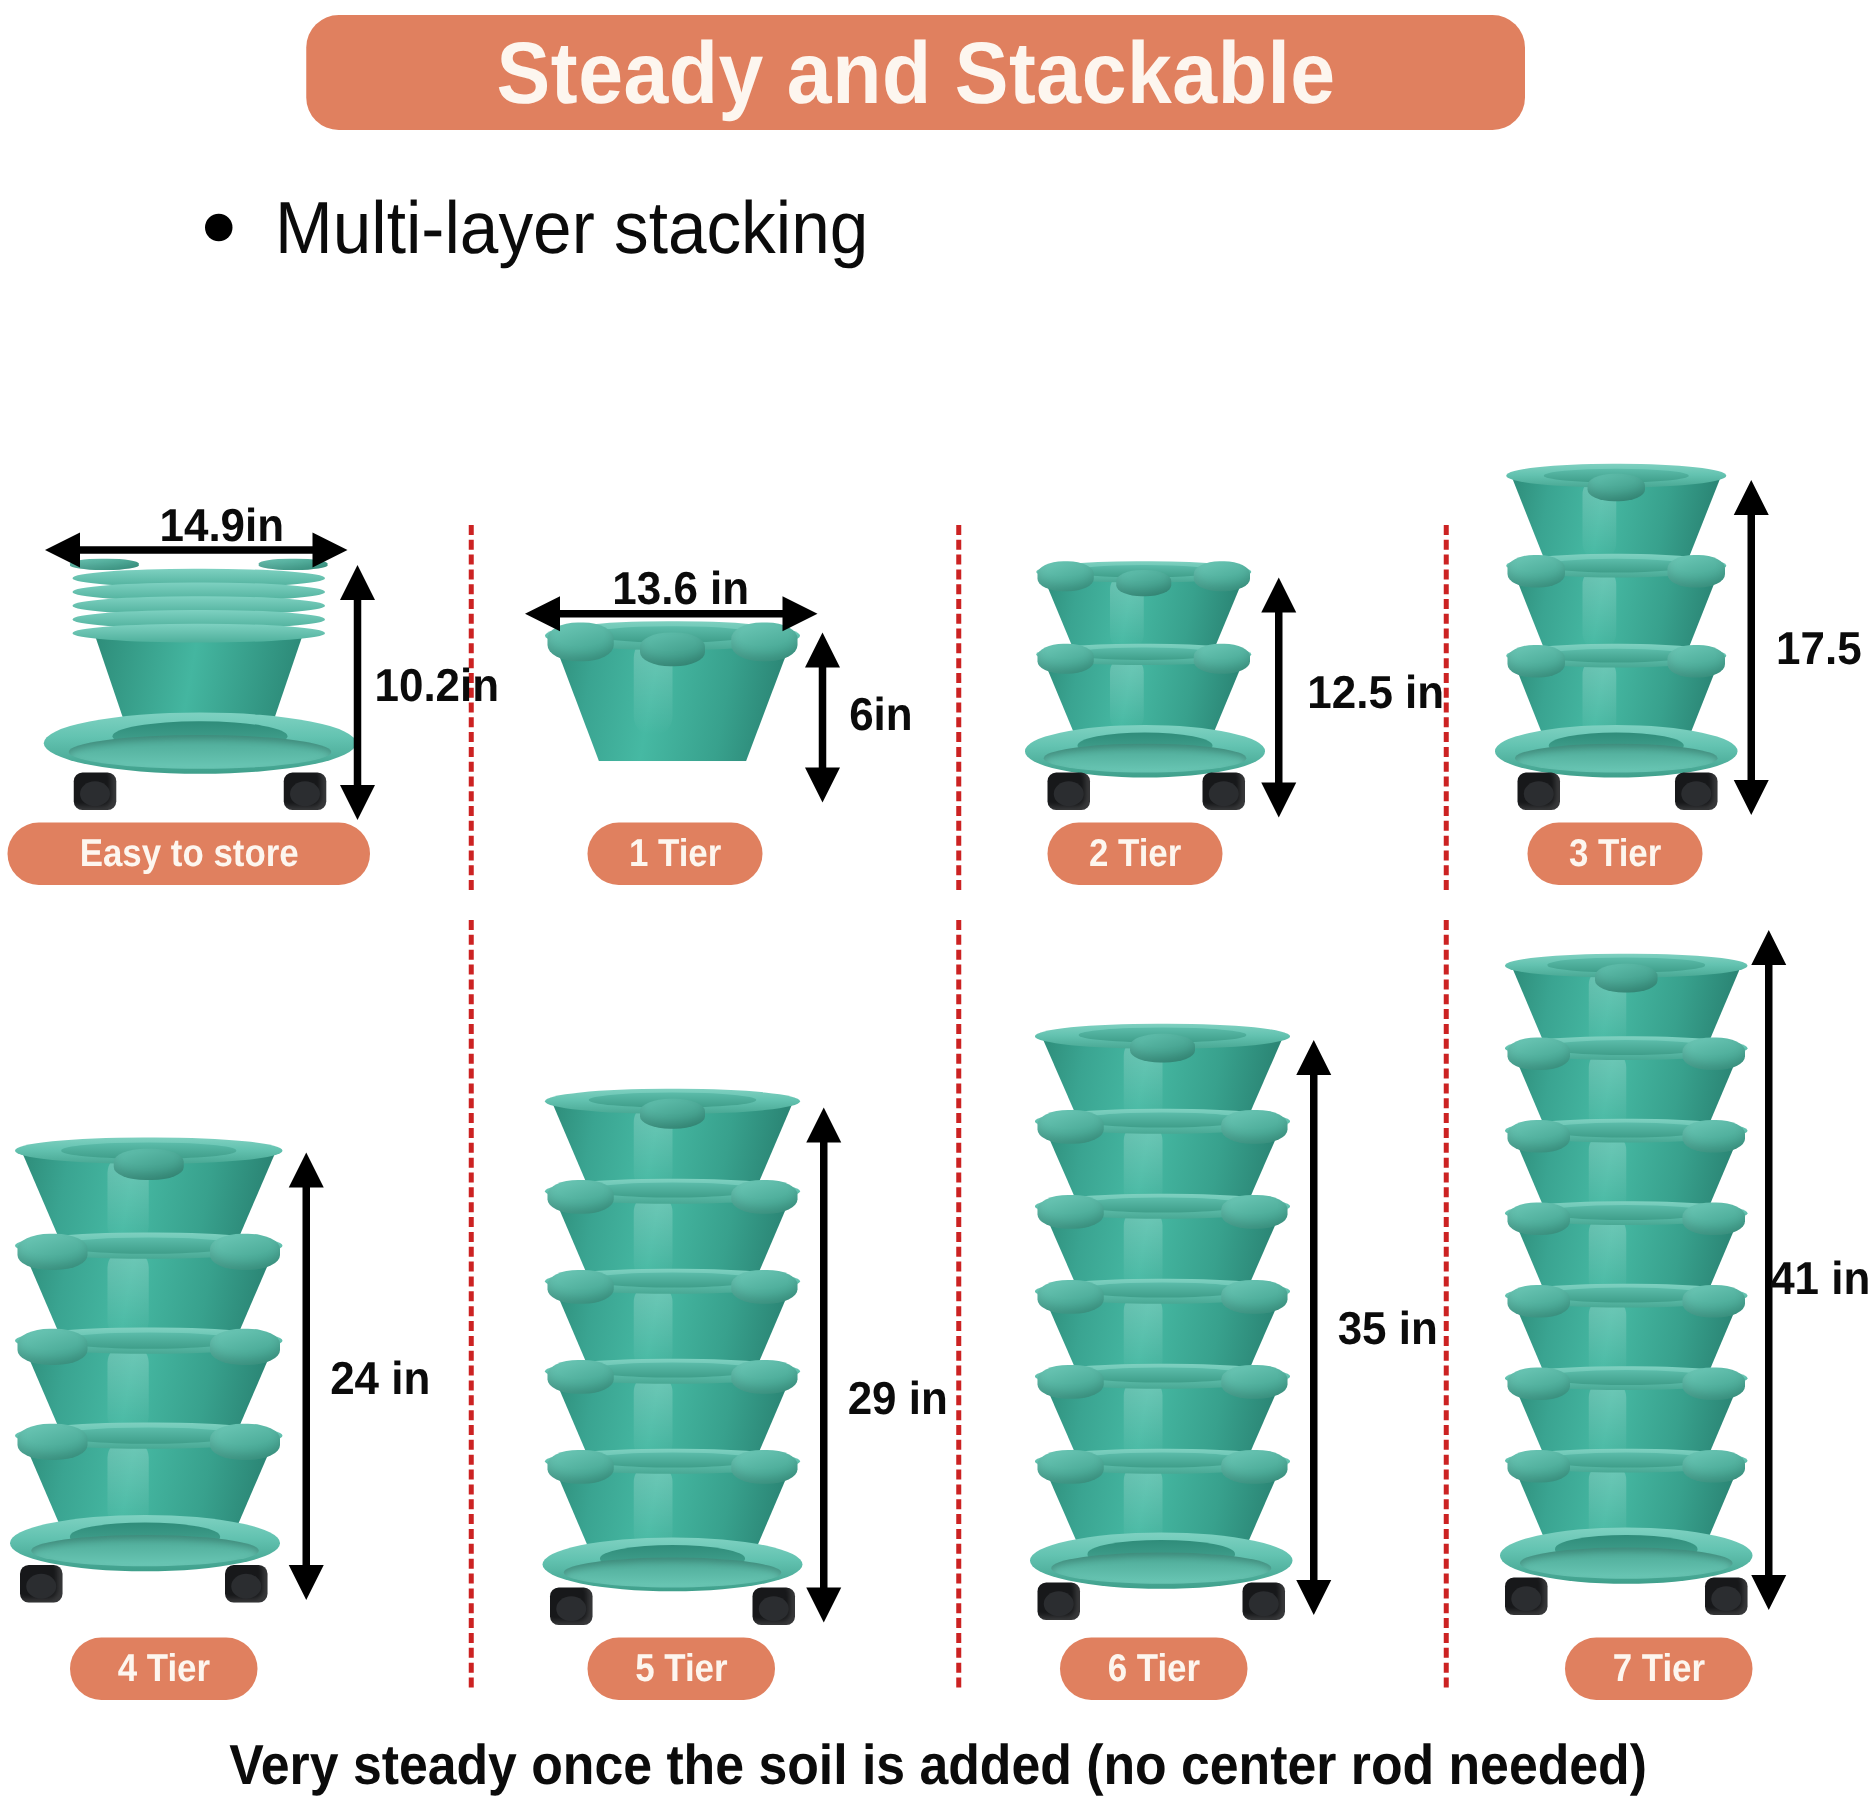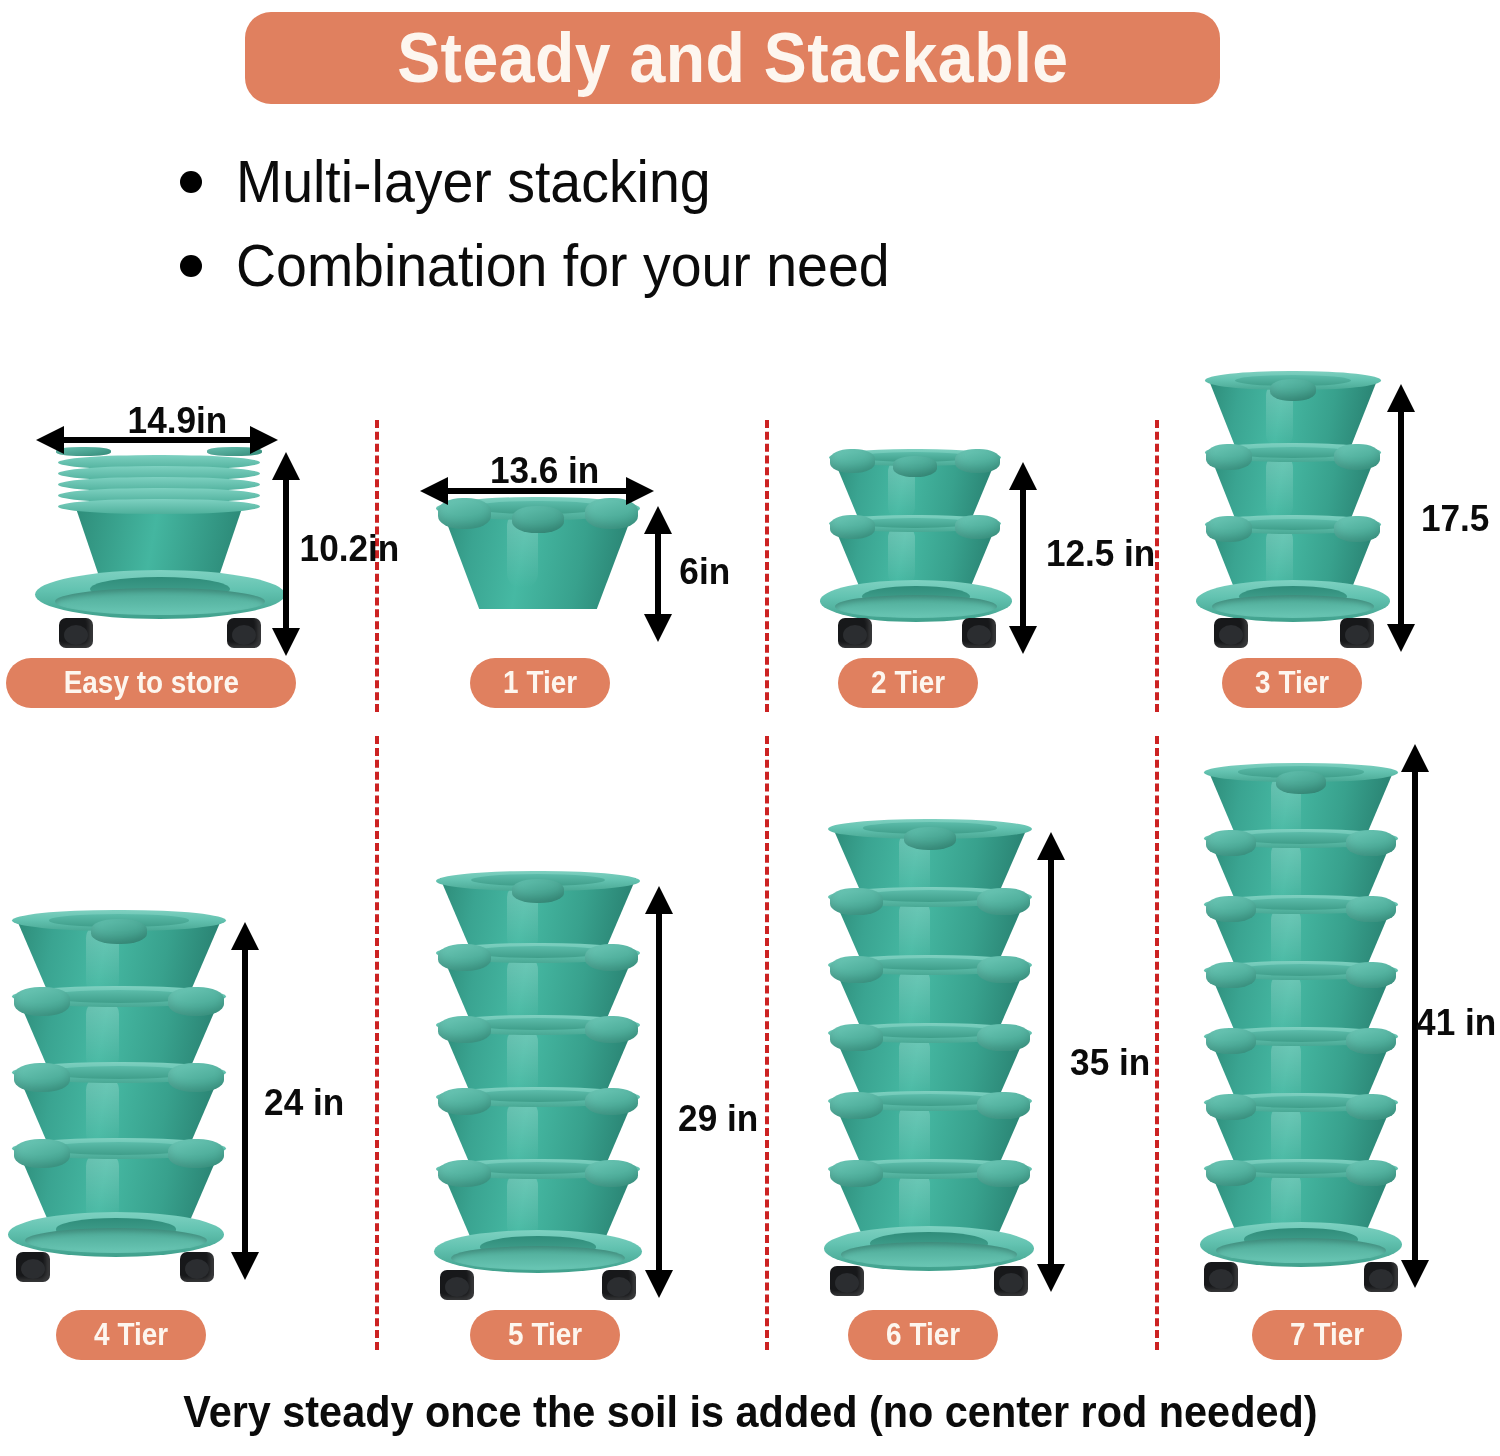--- a/index.html
+++ b/index.html
@@ -5,21 +5,21 @@
   html,body{margin:0;padding:0;background:#ffffff;}
   body{width:1500px;height:1456px;position:relative;overflow:hidden;
        font-family:"Liberation Sans","DejaVu Sans",sans-serif;color:#000;}
 
   
   .title-badge{position:absolute;left:245px;top:12px;width:975px;height:92px;
      background:#e0805f;border-radius:26px;display:flex;align-items:center;justify-content:center;}
   .title-badge span{font-size:70px;font-weight:bold;color:#fdf6ef;letter-spacing:0.5px;
      transform:scaleX(0.92);white-space:nowrap;}
 
-  .bullets{position:absolute;left:180px;top:140px;width:1100px;text-align:center;}
+  .bullets{position:absolute;left:164px;top:140px;width:1100px;text-align:center;}
   .bullet-row{display:flex;align-items:center;height:84px;}
   .bullet-dot{width:22px;height:22px;border-radius:50%;background:#000;margin-right:34px;flex:none;}
   .bullet-text{font-size:59px;font-weight:400;color:#0b0b0b;transform:scaleX(0.94);
      transform-origin:left center;white-space:nowrap;}
 
   
   .divider{position:absolute;width:0;border-left:4px dashed #cc2222;}
 
   
   .cell{position:absolute;}
@@ -99,24 +99,20 @@
 
 <div class="title-badge">
   <span>Steady and Stackable</span>
 </div>
 
 <div class="bullets">
   <div class="bullet-row">
     <div class="bullet-dot"></div>
     <div class="bullet-text">Multi-layer stacking</div>
   </div>
-  <div class="bullet-row">
-    <div class="bullet-dot"></div>
-    <div class="bullet-text">Combination for your need</div>
-  </div>
 </div>
 
 <div class="divider" style="left:375px;top:420px;height:292px;"></div>
 <div class="divider" style="left:765px;top:420px;height:292px;"></div>
 <div class="divider" style="left:1155px;top:420px;height:292px;"></div>
 
 <div class="divider" style="left:375px;top:736px;height:614px;"></div>
 <div class="divider" style="left:765px;top:736px;height:614px;"></div>
 <div class="divider" style="left:1155px;top:736px;height:614px;"></div>
 

